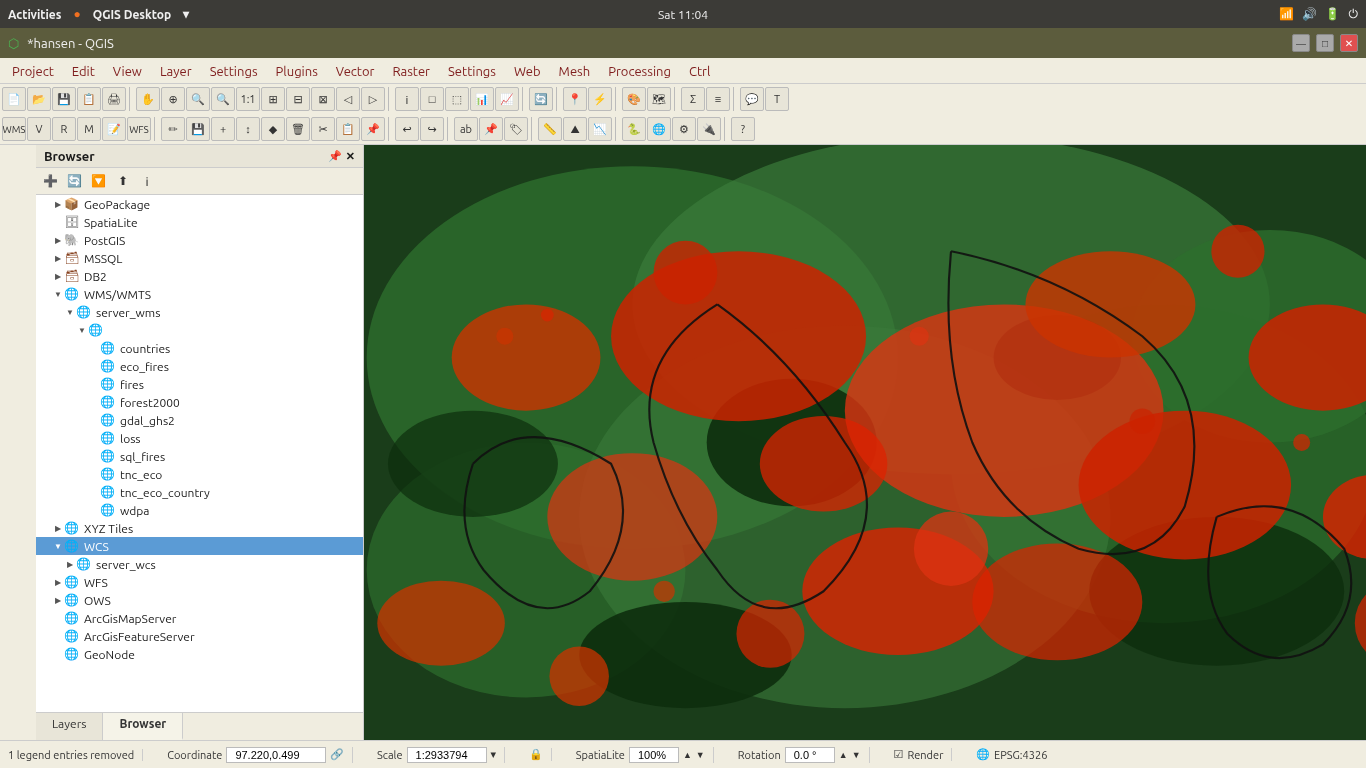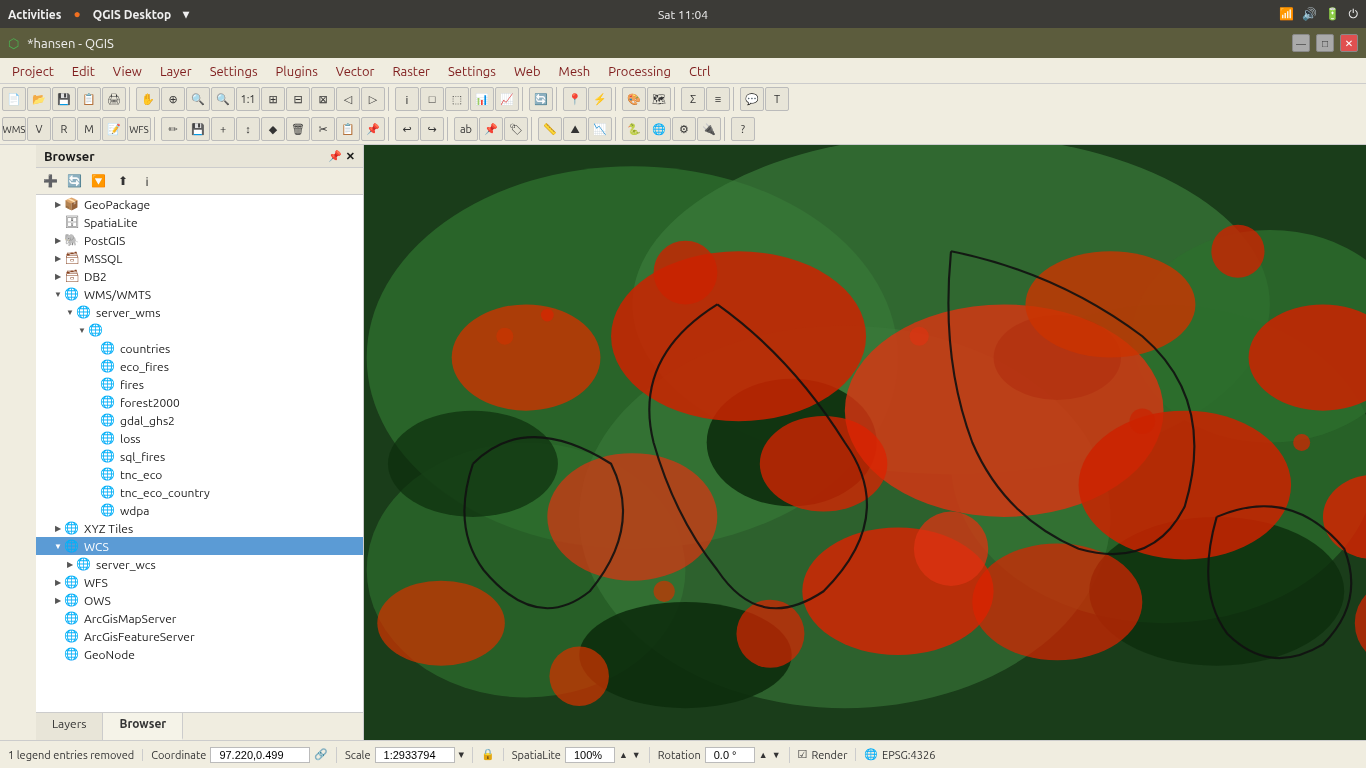--- a/index.html
+++ b/index.html
@@ -187,21 +187,21 @@
     }
 
     
     .status-bar {
       background: #f0ede0;
       border-top: 1px solid #ccc;
       height: 28px;
       display: flex;
       align-items: center;
       padding: 0 8px;
-      gap: 8px;
+      gap: 24px;
       font-size: 11px;
       color: #333;
     }
     .status-item {
       display: flex; align-items: center; gap: 4px;
       border-right: 1px solid #ccc;
       padding-right: 8px;
     }
     .status-item:last-child { border-right: none; }
     .status-input {

